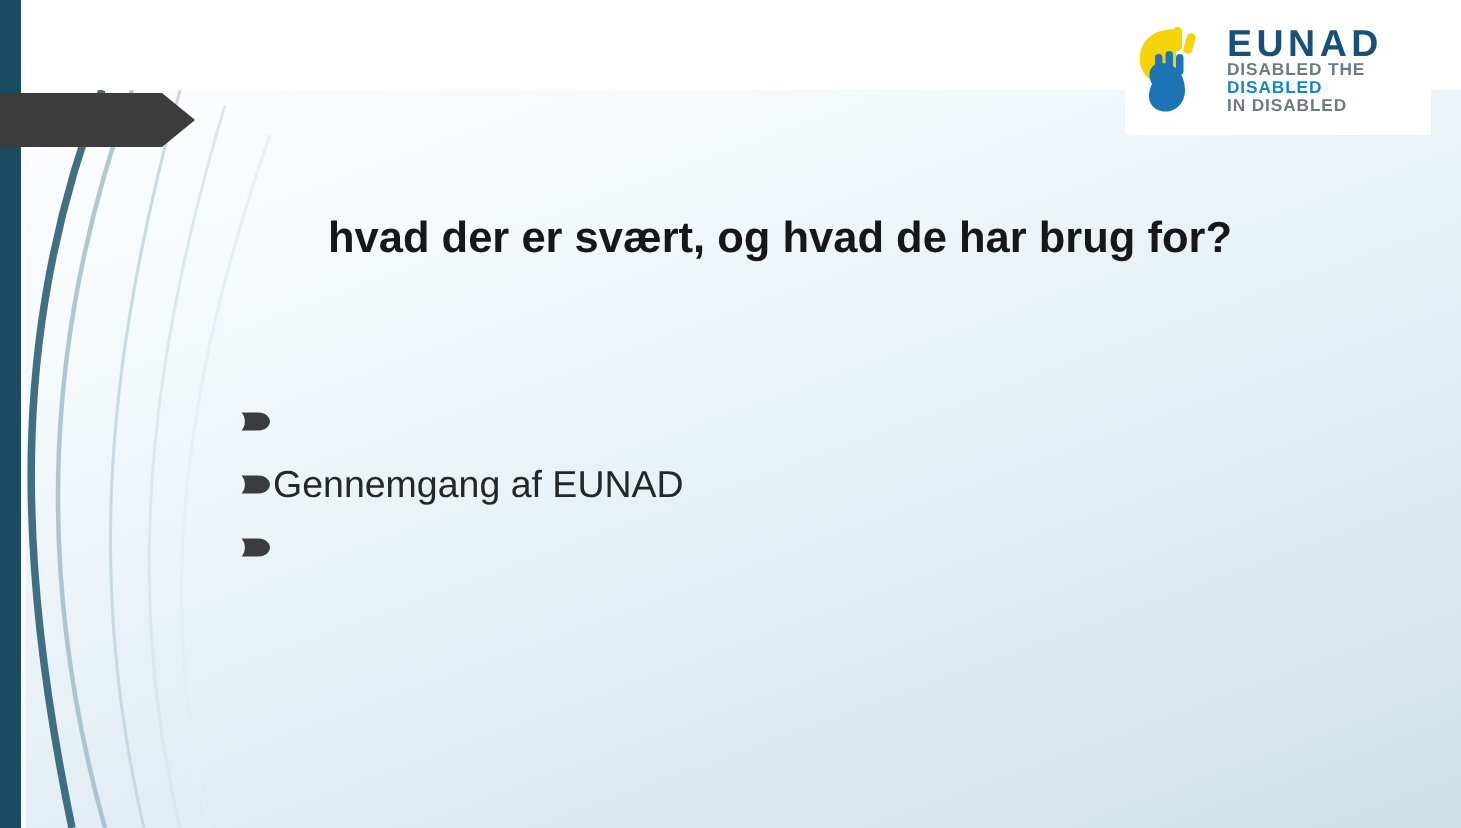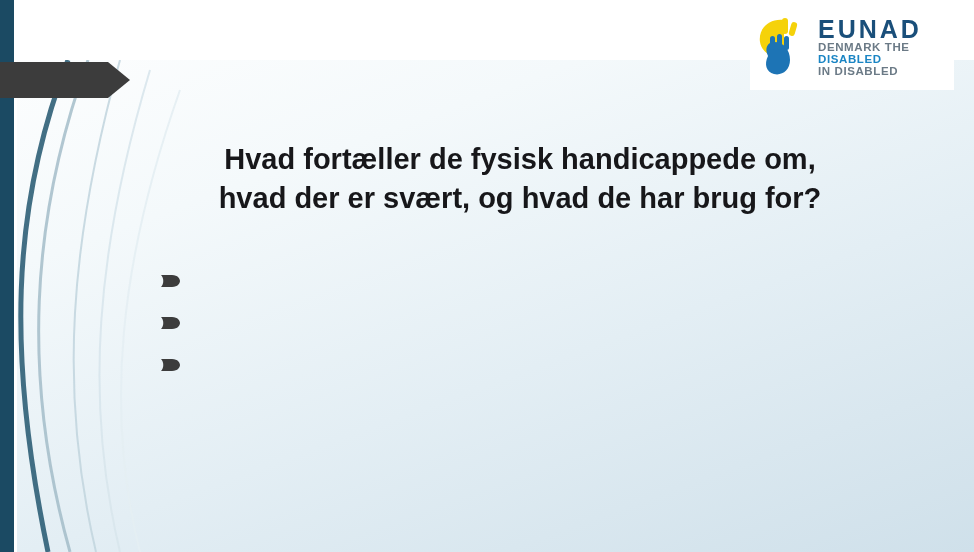--- a/index.html
+++ b/index.html
@@ -207,45 +207,45 @@
         <g fill="#1d74b5">
           <path d="M14 40 C 10 32, 14 26, 20 26 C 30 26, 36 34, 36 44 C 36 54, 28 60, 20 58 C 12 56, 10 48, 14 40 Z"></path>
           <rect x="16" y="20" width="5" height="14" rx="2.5"></rect>
           <rect x="23" y="18" width="5" height="16" rx="2.5"></rect>
           <rect x="30" y="20" width="5" height="14" rx="2.5"></rect>
         </g>
       </svg>
     </div>
     <div class="logo-text">
       <span class="logo-title">EUNAD</span>
-      <span class="logo-sub">DENMARK THE</span>
+      <span class="logo-sub">DISABLED THE</span>
       <span class="logo-sub hl">DISABLED</span>
       <span class="logo-sub">IN DISABLED</span>
     </div>
   </div>
 
   <div class="title">
-    <span class="l1">Hvad fortæller de fysisk handicappede om,</span>
     <span class="l2">hvad der er svært, og hvad de har brug for?</span>
   </div>
 
   <div class="bullets">
     <div class="bullet">
       <span class="bullet-marker">
         <svg width="22" height="14" viewBox="0 0 22 14">
           <path d="M1 1 L12 1 C18 1, 20 5, 20 7 C20 9, 18 13, 12 13 L1 13 C4 10, 4 4, 1 1 Z" fill="#3c3c3c"></path>
         </svg>
       </span>
     </div>
     <div class="bullet">
       <span class="bullet-marker">
         <svg width="22" height="14" viewBox="0 0 22 14">
           <path d="M1 1 L12 1 C18 1, 20 5, 20 7 C20 9, 18 13, 12 13 L1 13 C4 10, 4 4, 1 1 Z" fill="#3c3c3c"></path>
         </svg>
       </span>
+      <span class="bullet-text">Gennemgang af EUNAD</span>
     </div>
     <div class="bullet">
       <span class="bullet-marker">
         <svg width="22" height="14" viewBox="0 0 22 14">
           <path d="M1 1 L12 1 C18 1, 20 5, 20 7 C20 9, 18 13, 12 13 L1 13 C4 10, 4 4, 1 1 Z" fill="#3c3c3c"></path>
         </svg>
       </span>
     </div>
   </div>
 

